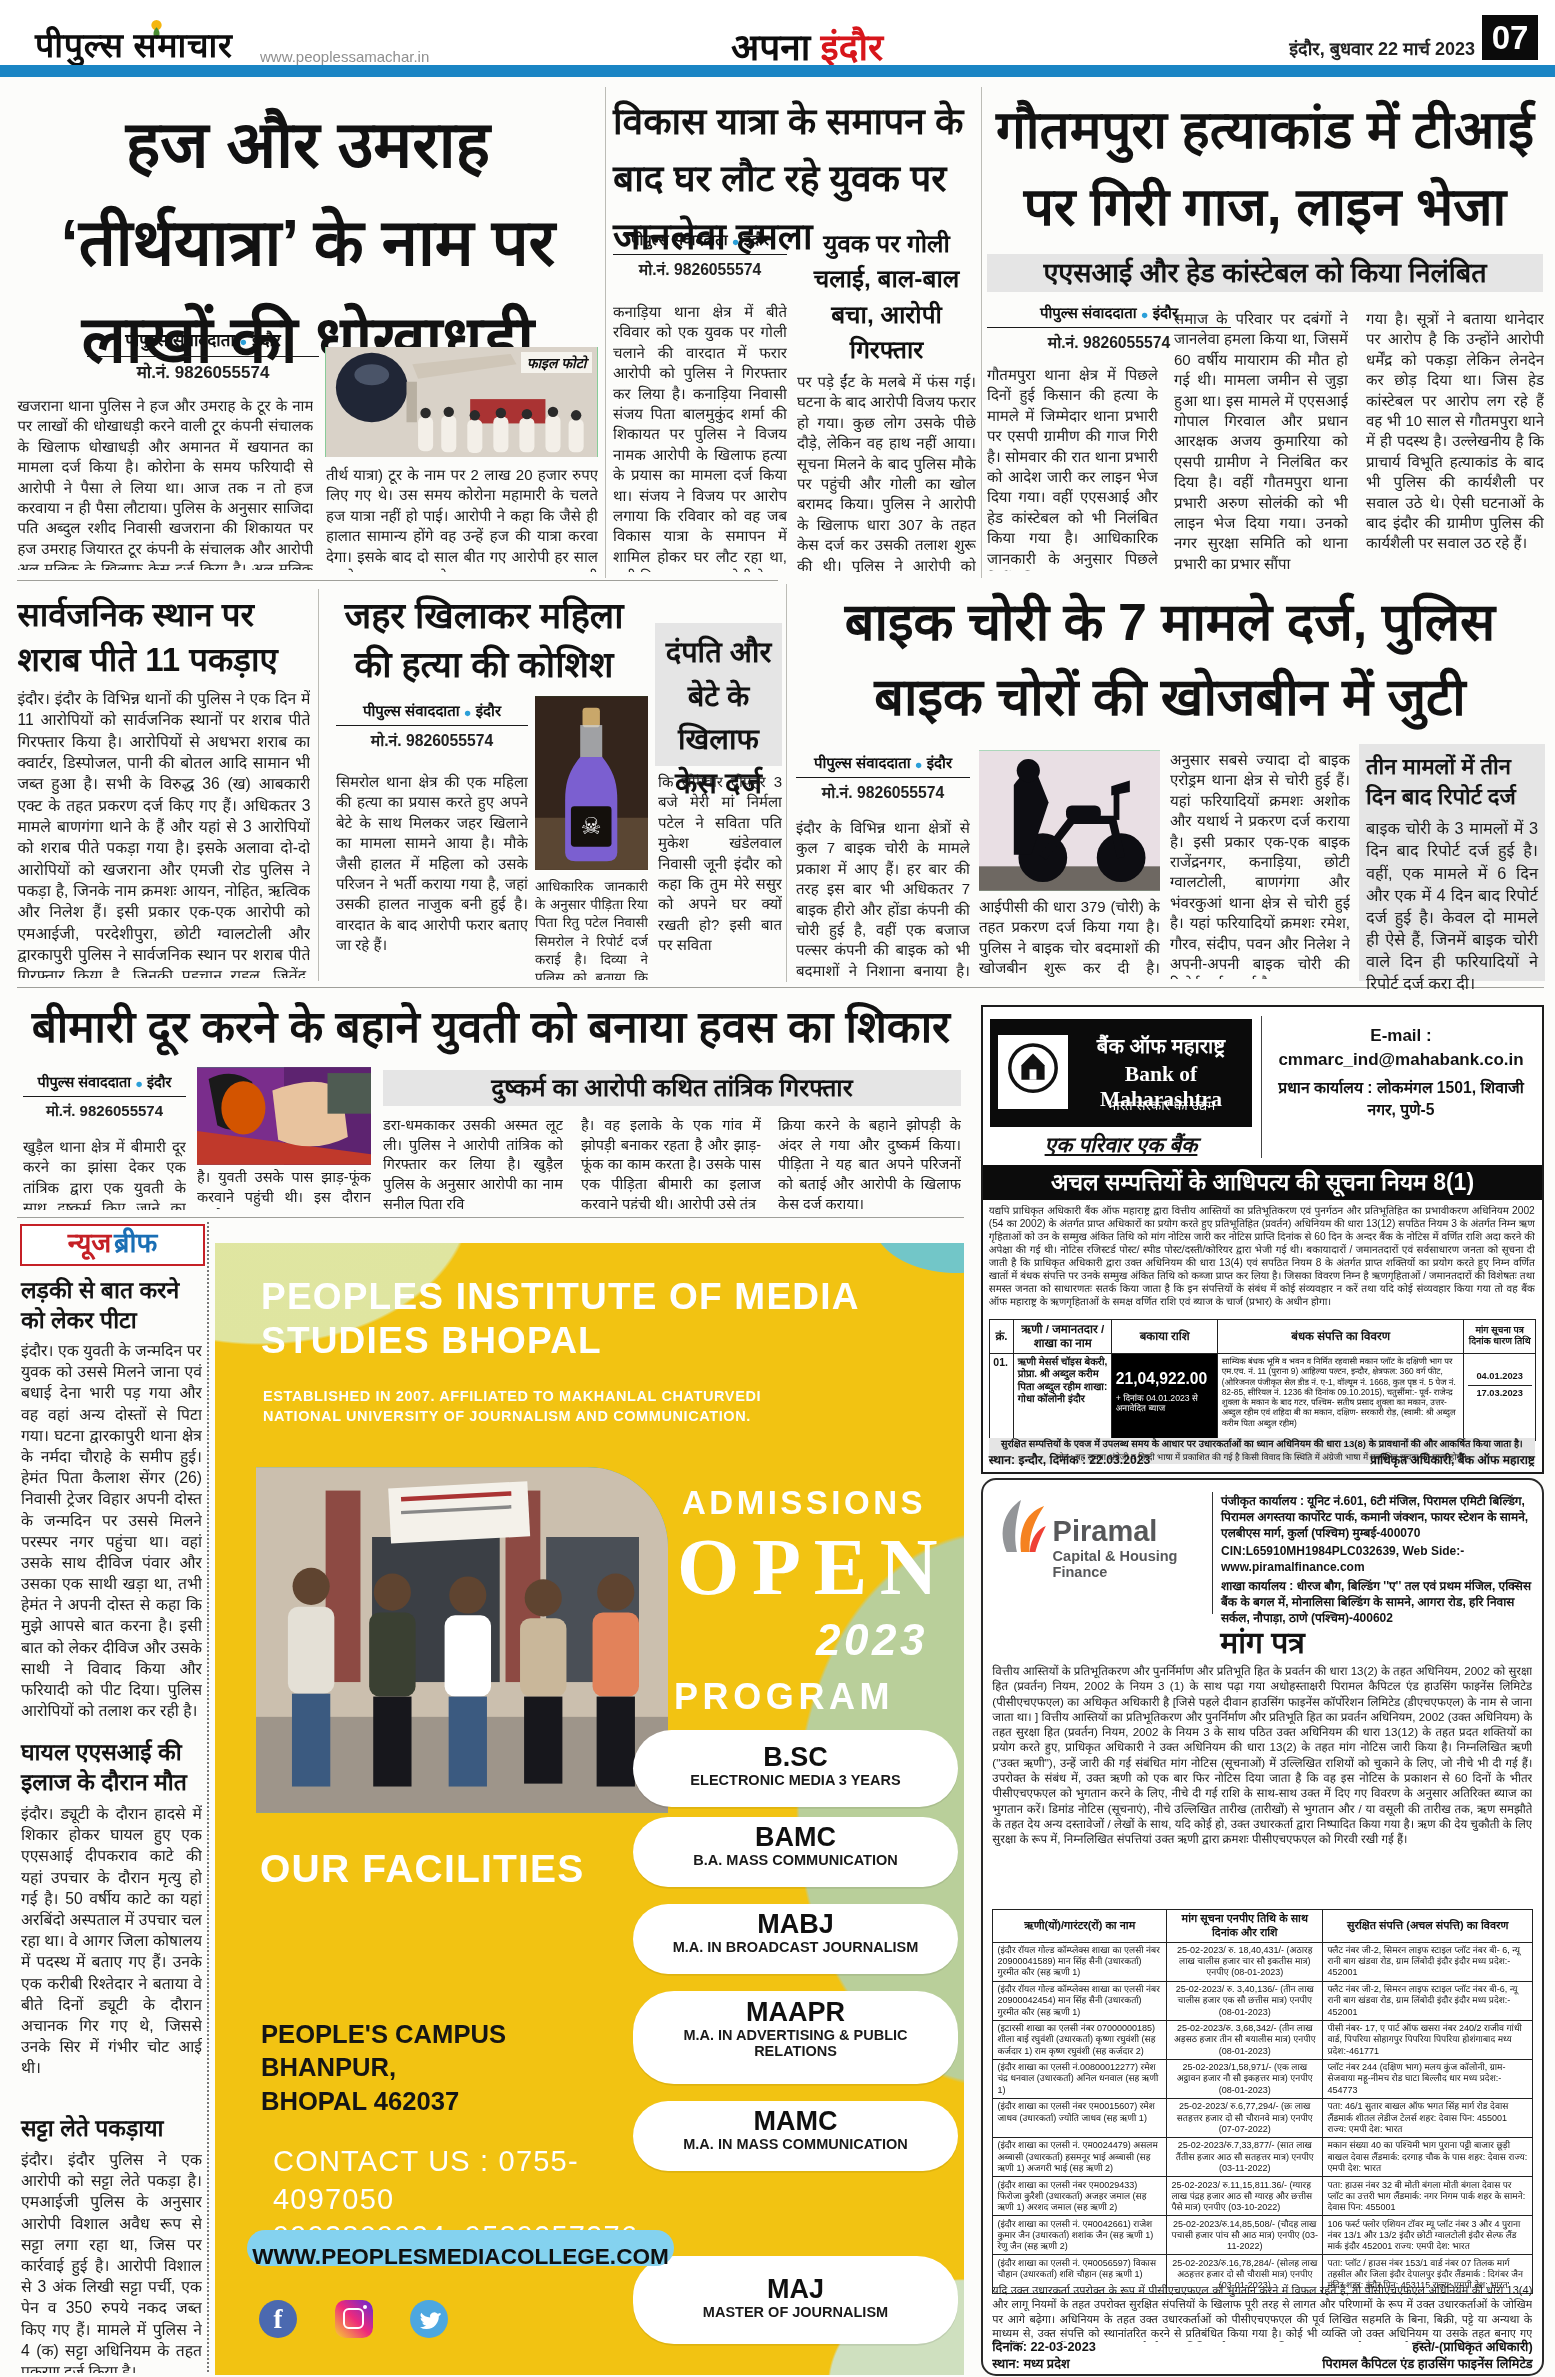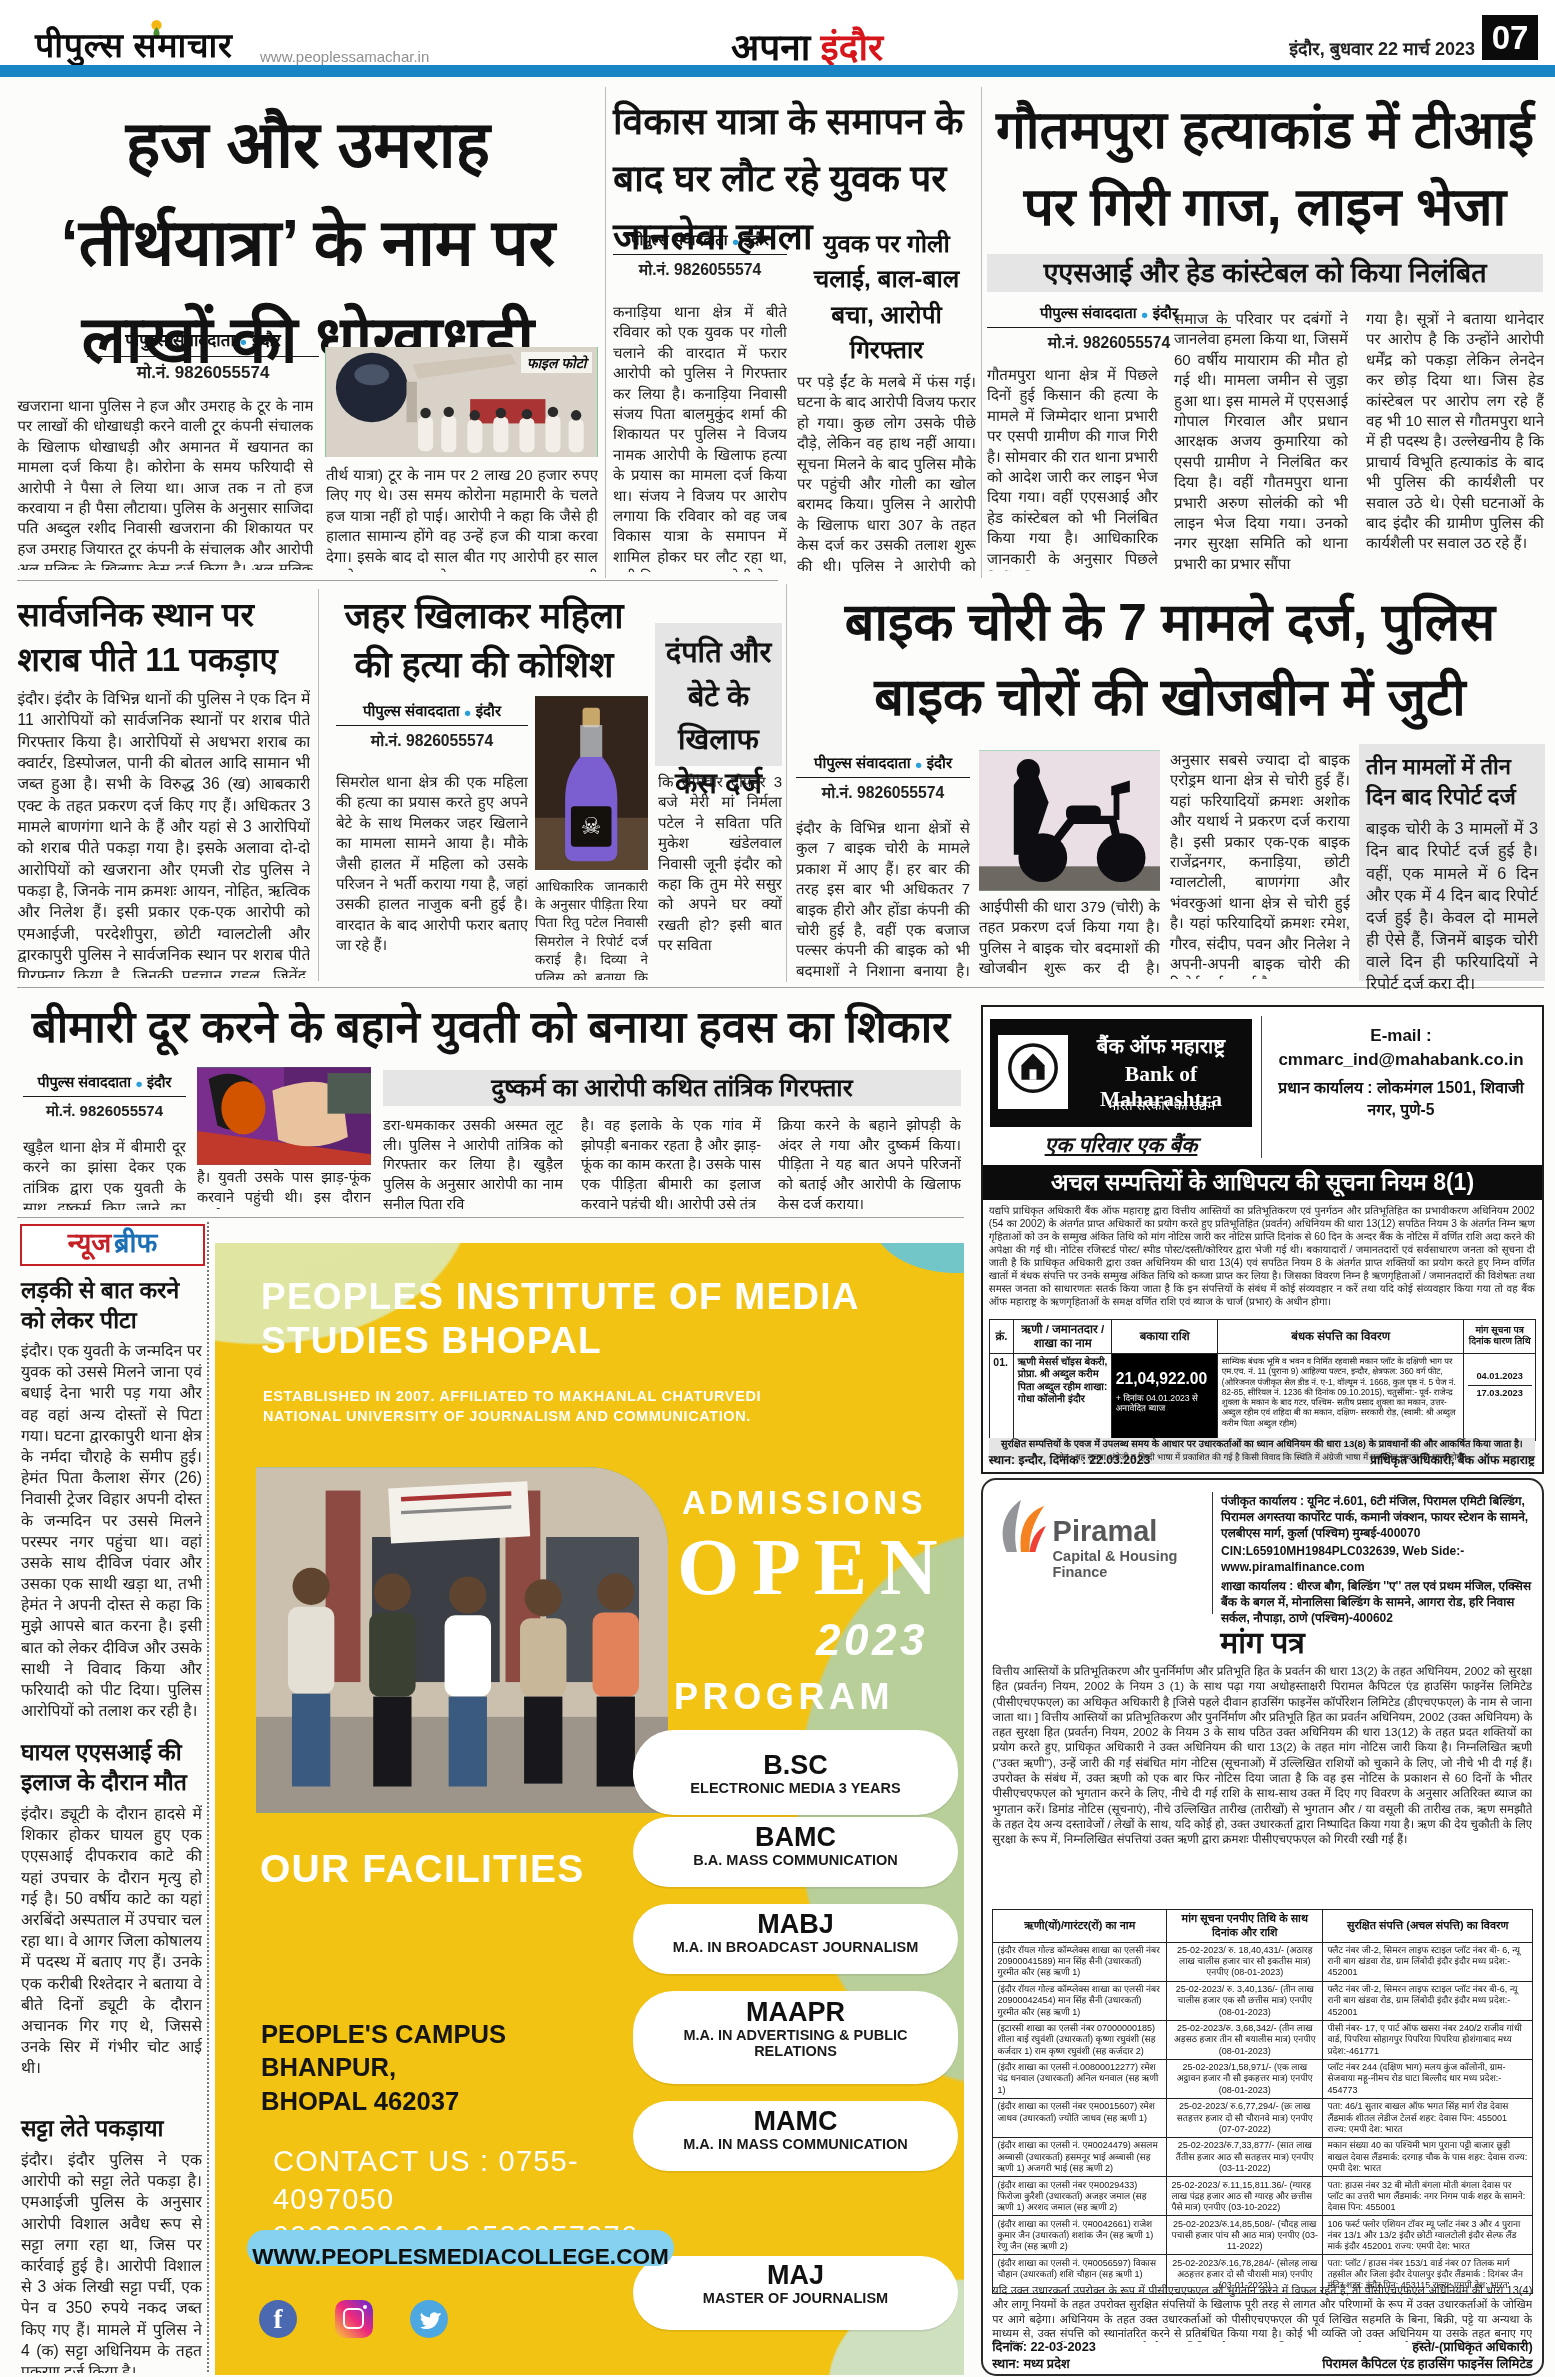--- a/index.html
+++ b/index.html
@@ -258,41 +258,41 @@
             <rect x="580" y="250" width="80" height="145" rx="18" fill="#e2825a"></rect>
             <rect x="587" y="395" width="66" height="155" fill="#17171c"></rect>
         </g>
       </svg>
     </div>
     <div class="abs white" style="left:467px;top:241px;width:279px;font-weight:600;font-size:33px;letter-spacing:3.5px;">ADMISSIONS</div>
     <div class="abs white sr" style="left:462px;top:279px;width:290px;font-weight:900;font-size:80px;letter-spacing:12.8px;">OPEN</div>
     <div class="abs white" style="left:601px;top:372px;font-weight:800;font-size:44px;font-style:italic;letter-spacing:3.5px;">2023</div>
     <div class="abs white" style="left:459px;top:433px;width:290px;font-weight:800;font-size:36px;letter-spacing:4.6px;">PROGRAM</div>
 
-    <div class="abs pill" style="left:418px;top:487px;width:325px;height:65px;padding-top:20px;">
+    <div class="abs pill" style="left:418px;top:487px;width:325px;height:65px;padding-top:12px;">
       <div class="code">B.SC</div>
       <div class="name">ELECTRONIC MEDIA 3 YEARS</div>
     </div>
     <div class="abs pill" style="left:418px;top:574px;width:325px;height:65px;padding-top:4.6px;">
       <div class="code">BAMC</div>
       <div class="name">B.A. MASS COMMUNICATION</div>
     </div>
     <div class="abs pill" style="left:418px;top:661px;width:325px;height:65px;padding-top:4.6px;">
       <div class="code">MABJ</div>
       <div class="name">M.A. IN BROADCAST JOURNALISM</div>
     </div>
     <div class="abs pill" style="left:418px;top:748px;width:325px;height:87px;padding-top:5.8px;">
       <div class="code">MAAPR</div>
       <div class="name" style="padding:0 23px;">M.A. IN ADVERTISING &amp; PUBLIC RELATIONS</div>
     </div>
     <div class="abs pill" style="left:418px;top:858px;width:325px;height:65px;padding-top:4.6px;">
       <div class="code">MAMC</div>
       <div class="name">M.A. IN MASS COMMUNICATION</div>
     </div>
-    <div class="abs pill" style="left:418px;top:1013px;width:325px;height:70px;padding-top:4px;">
+    <div class="abs pill" style="left:418px;top:1013px;width:325px;height:70px;padding-top:18px;">
       <div class="code">MAJ</div>
       <div class="name">MASTER OF JOURNALISM</div>
     </div>
 
     <div class="abs white" style="left:45px;top:604px;font-weight:800;font-size:39px;letter-spacing:1.2px;">OUR FACILITIES</div>
     <div class="abs" style="left:46px;top:775px;width:360px;font-weight:900;font-size:25.6px;color:#151515;line-height:1.3;">
       <div>PEOPLE'S  CAMPUS  BHANPUR,</div>
       <div>BHOPAL  462037</div>
     </div>
     <div class="abs white" style="left:58px;top:900px;width:372px;font-weight:400;font-size:29px;letter-spacing:1.2px;line-height:1.3;">

